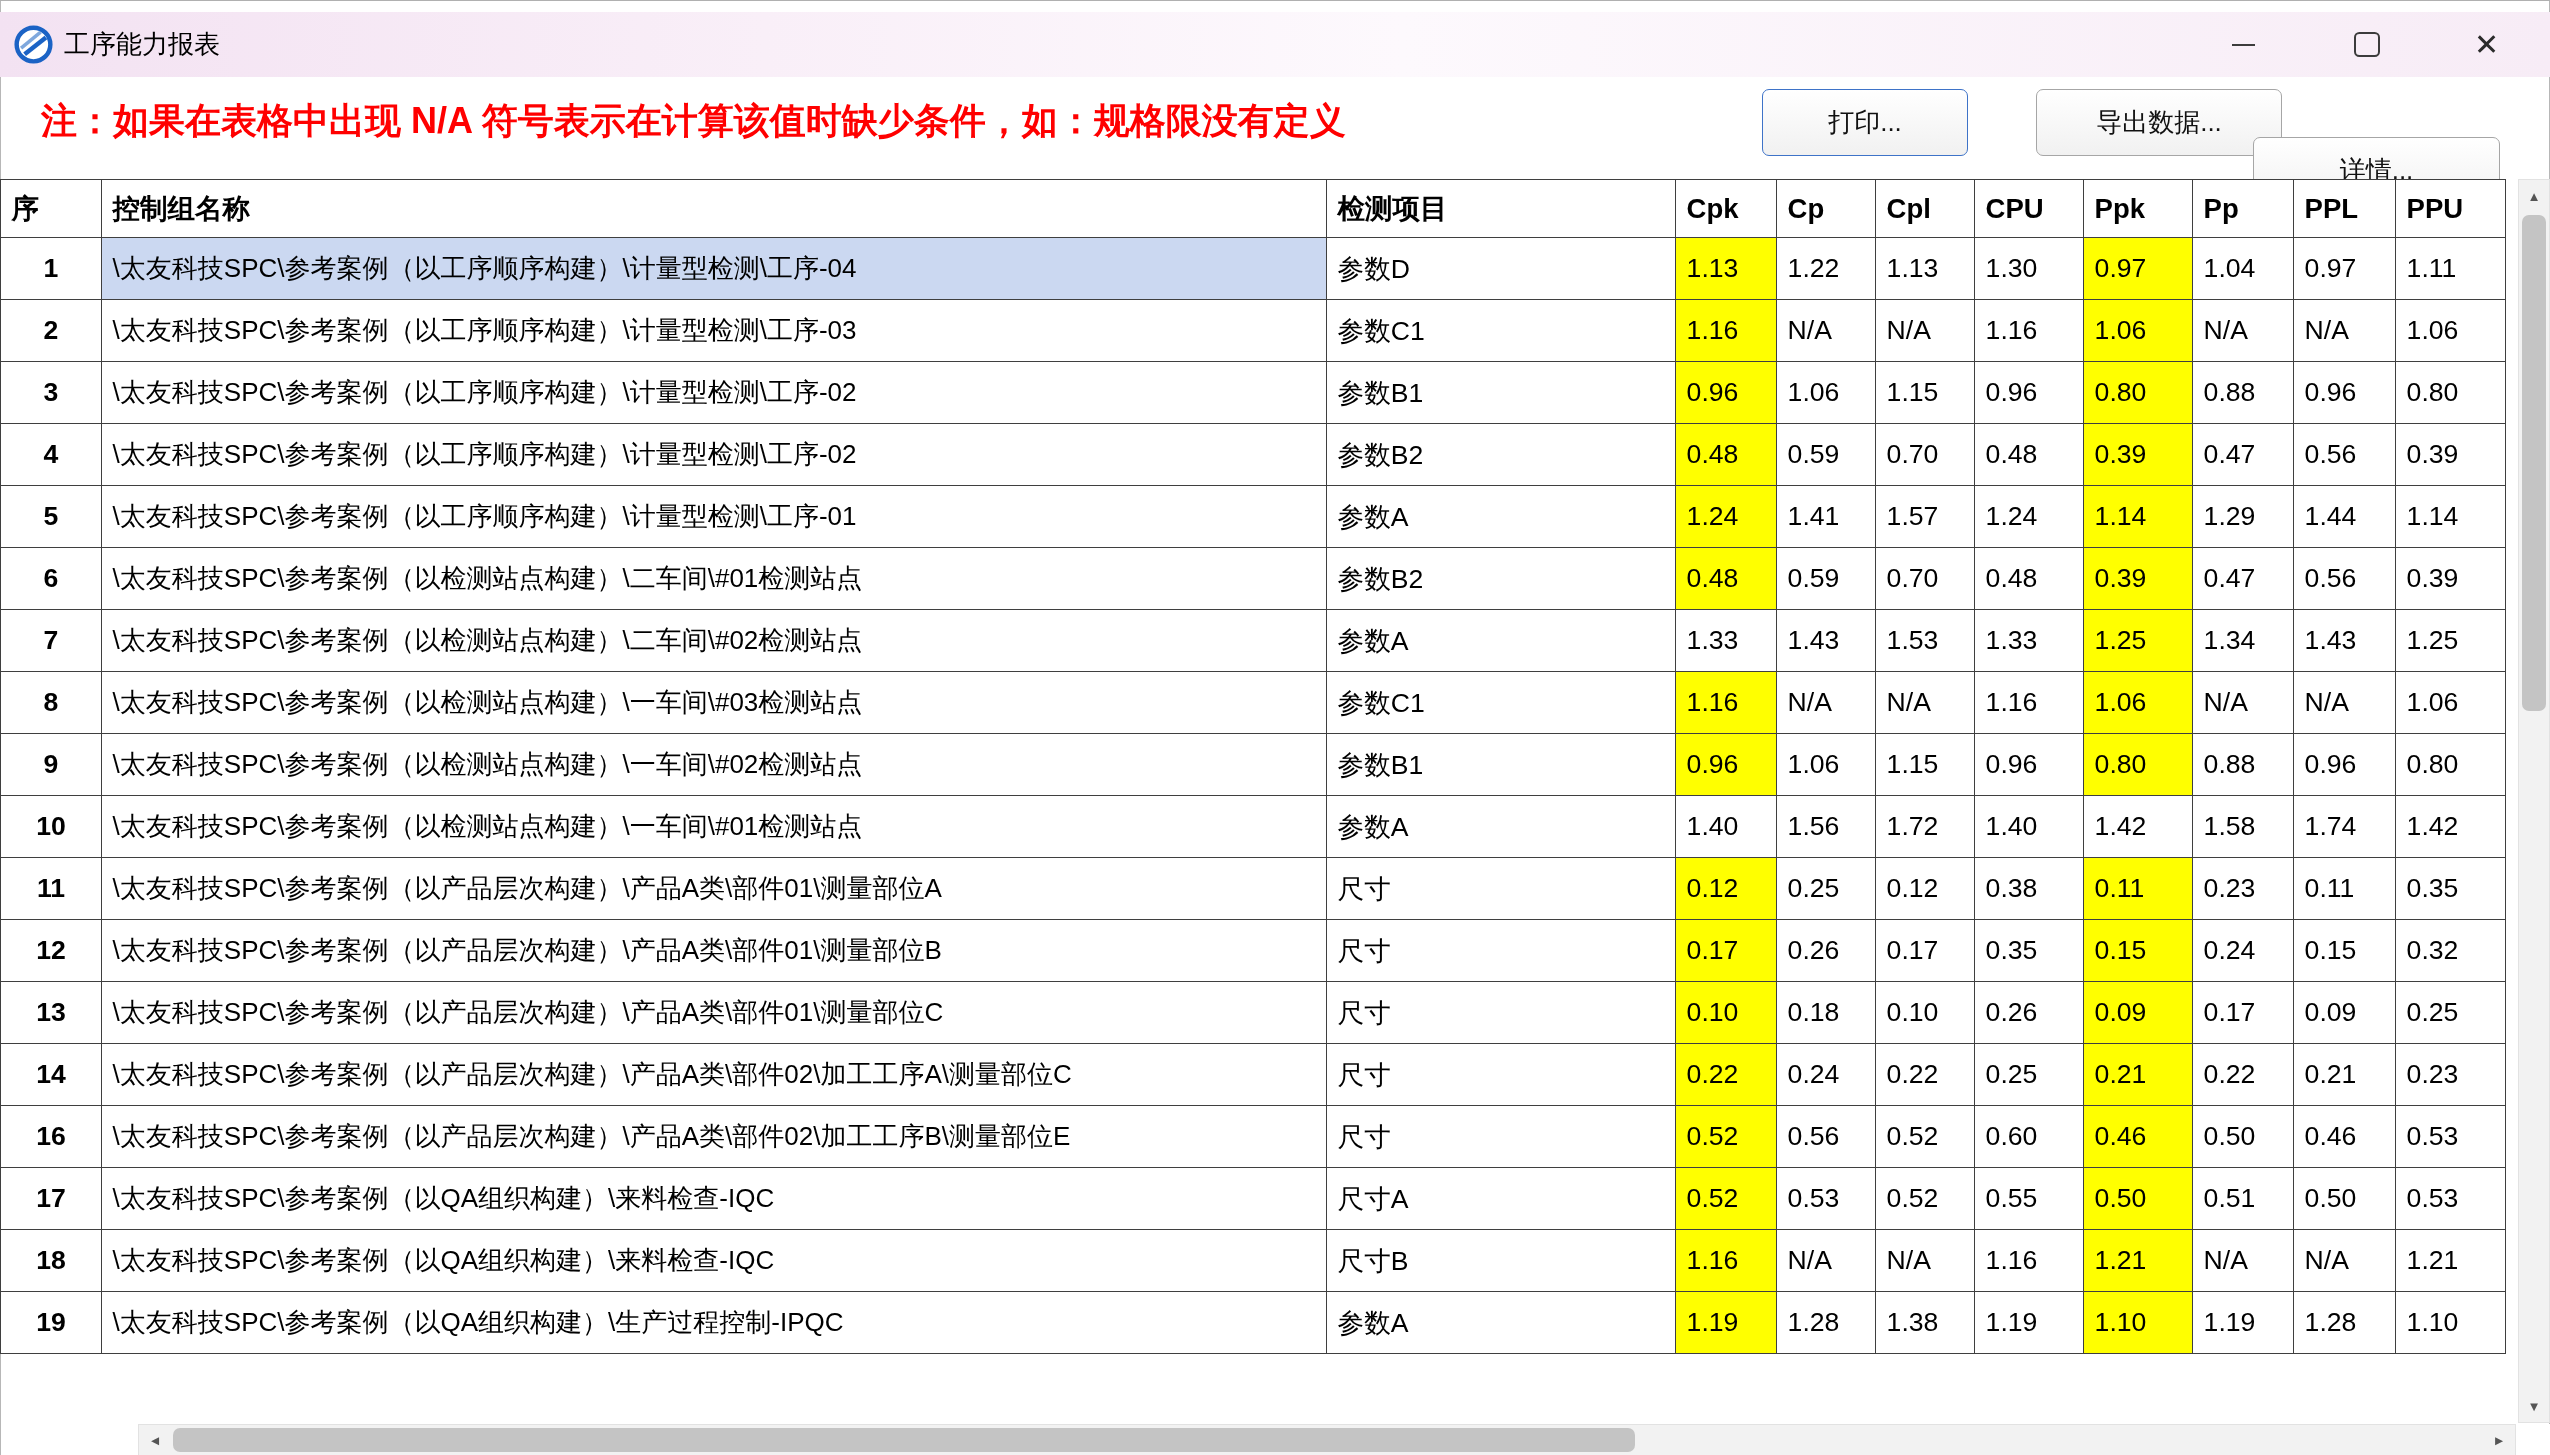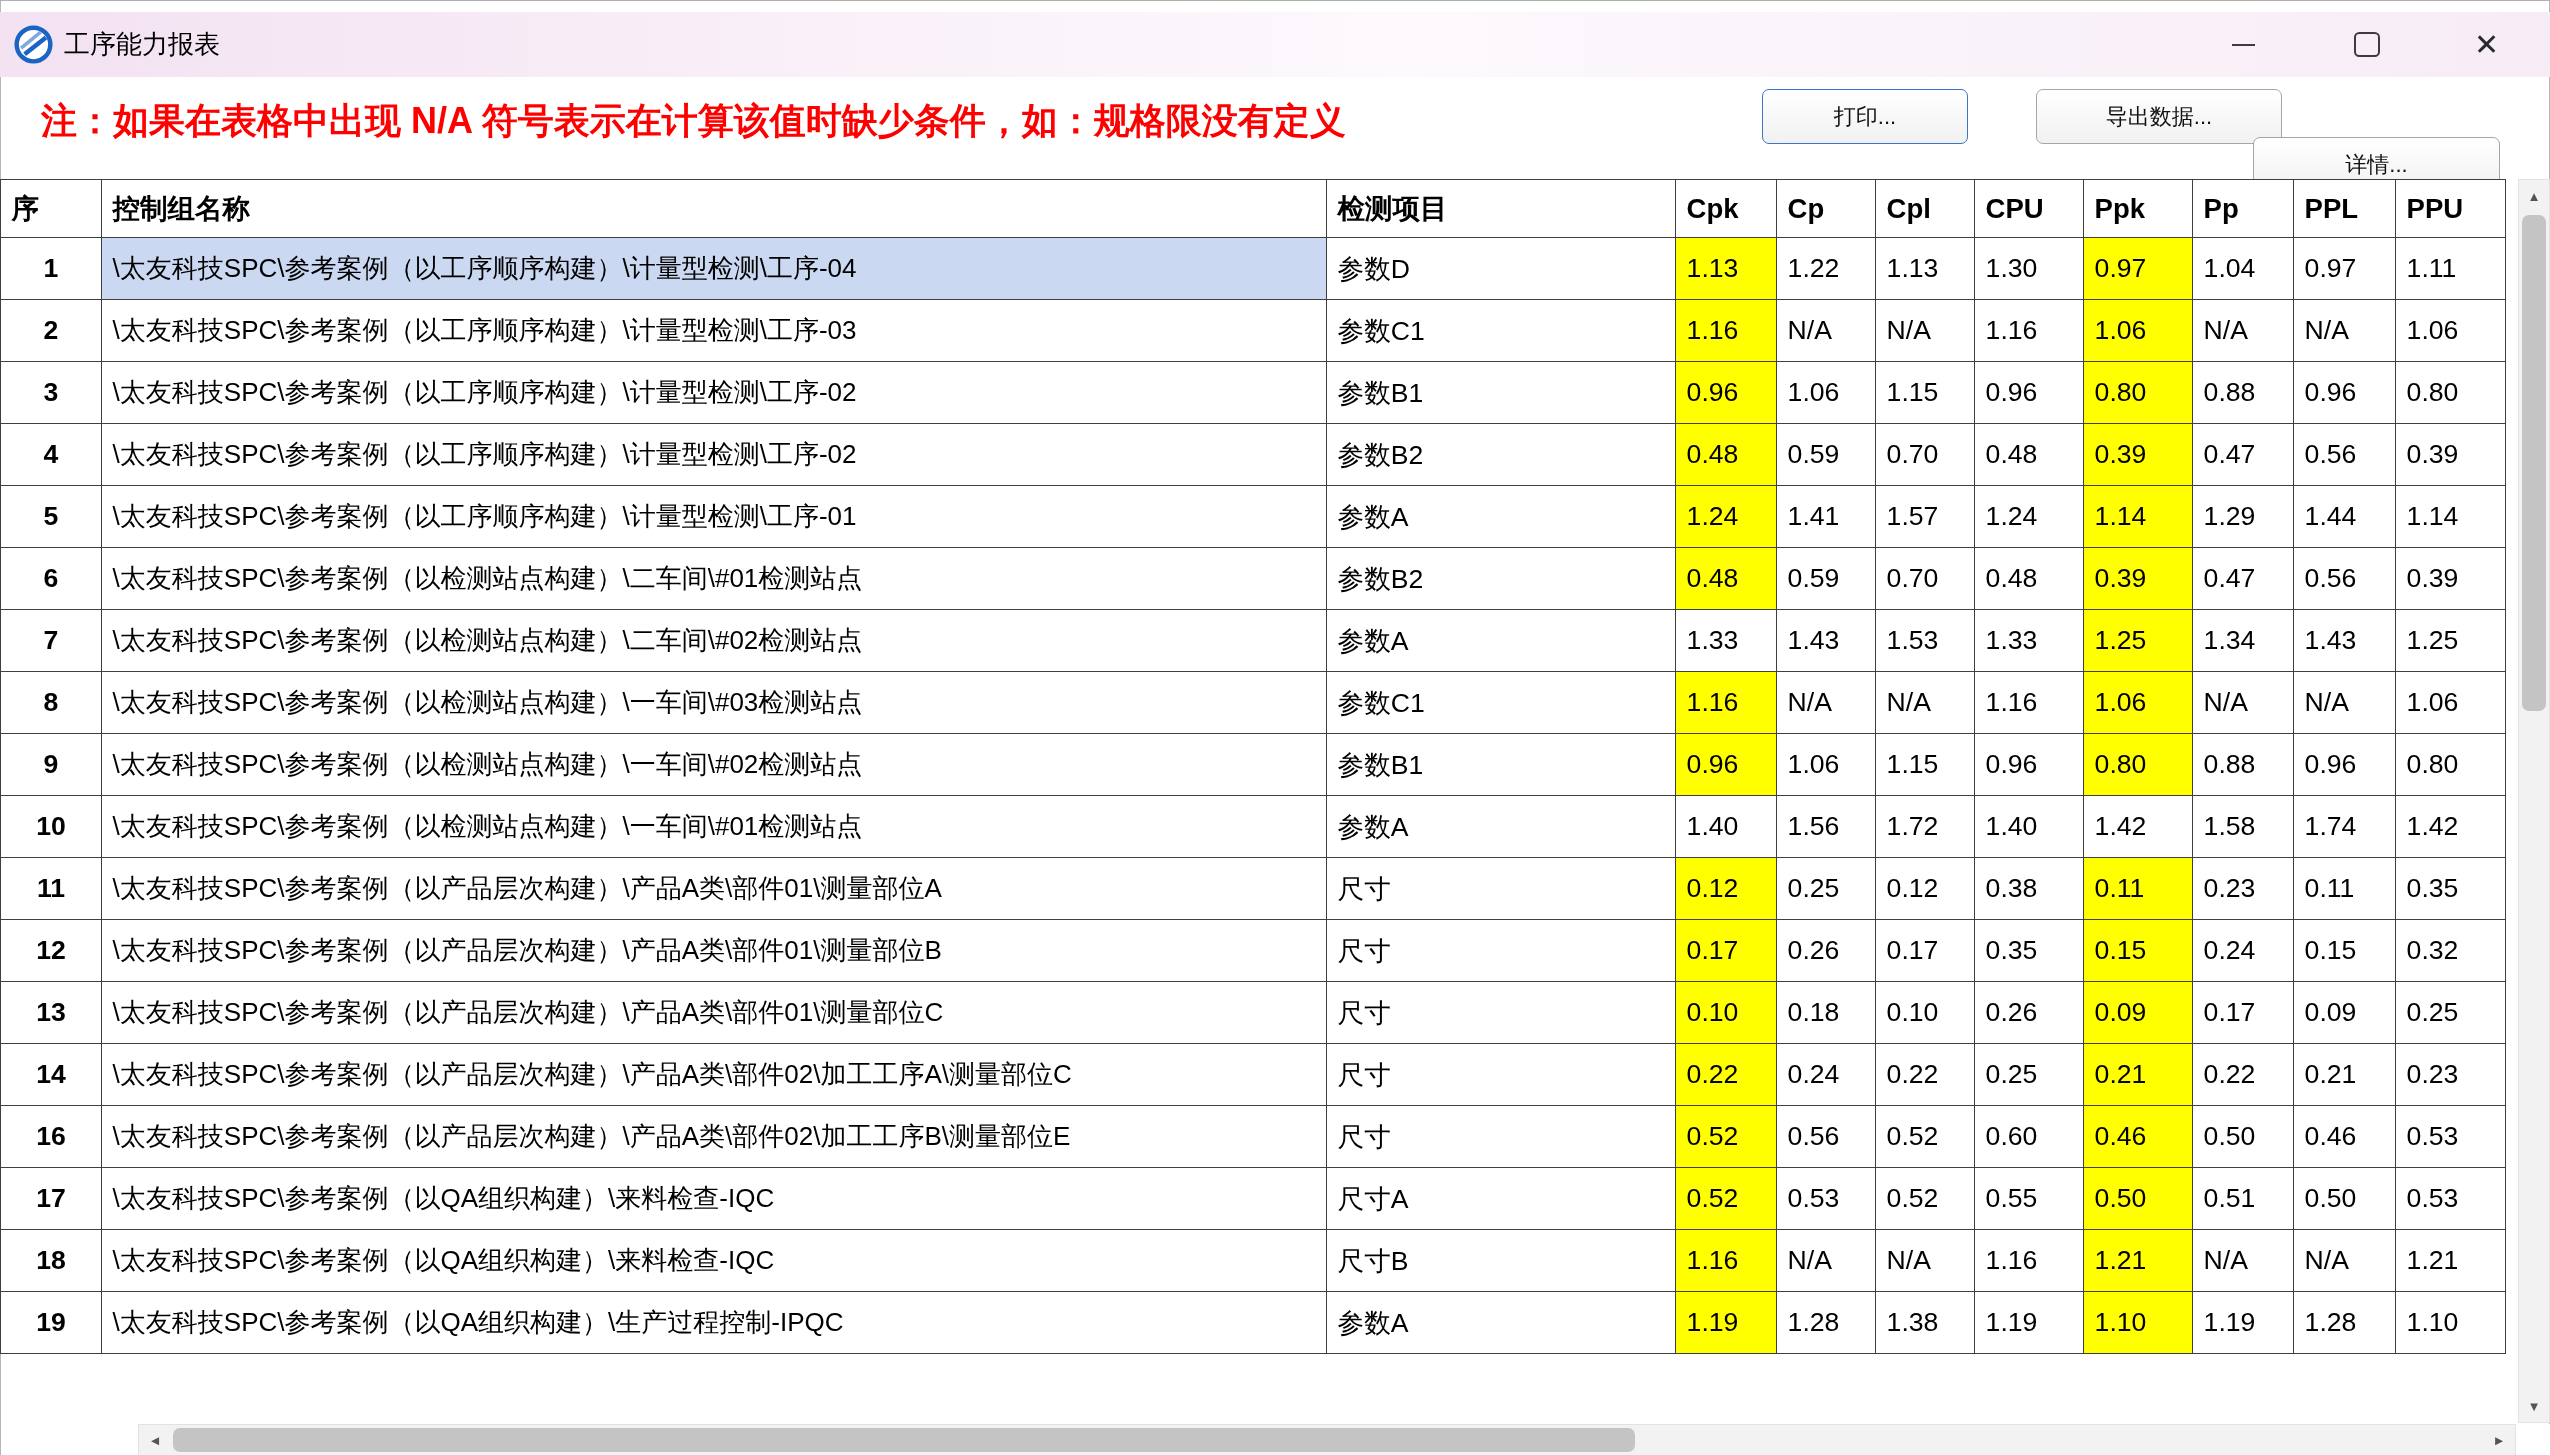--- a/index.html
+++ b/index.html
@@ -18,25 +18,25 @@
   .logo{position:absolute;left:14px;top:13.3px;width:39px;height:39px;}
   .title{position:absolute;left:64px;top:0;line-height:65px;font-size:26px;color:#000;}
   .win-btn{position:absolute;top:0;height:65px;width:89px;display:flex;align-items:center;justify-content:center;cursor:default;}
   #min-btn{left:2199px;} #max-btn{left:2322px;} #close-btn{left:2442px;}
   .min-glyph{display:block;width:23px;height:0;border-top:2.7px solid #3c3c3c;}
   .max-glyph{display:block;width:22px;height:20.4px;border:2.7px solid #3c3c3c;border-radius:5.3px;}
   .close-glyph{font-size:30px;color:#2b2b2b;line-height:1;}
   
   .note{position:absolute;left:41px;top:103px;font-size:36px;line-height:35px;font-weight:bold;color:var(--note,#ff0000);white-space:nowrap;}
   .btn{
-    position:absolute;top:89px;height:55px;box-sizing:border-box;
+    position:absolute;top:89px;height:67px;box-sizing:border-box;
     display:flex;align-items:center;justify-content:center;
     background:linear-gradient(#ffffff,#f1f1f1);
     border:0.9px solid #a6a6a6;border-radius:7px;
-    font-size:22px;color:#111;cursor:default;
+    font-size:26px;color:#111;cursor:default;
   }
   #btn-print{left:1762px;width:206px;border:1.8px solid #3e73c8;}
   #btn-export{left:1988px;width:246px;margin-left:48px;}
   #btn-details{left:2253px;width:247px;margin-top:48px;}
   
   .table-wrap{position:absolute;left:0;top:179px;width:2508px;height:1244px;overflow:hidden;}
   table{border-collapse:collapse;table-layout:fixed;width:2505px;}
   th,td{border:1.8px solid #3f3f3f;box-sizing:border-box;overflow:hidden;white-space:nowrap;background:#fff;}
   th{height:58px;font-size:27.5px;font-weight:bold;text-align:left;padding:0 3.5px 0 10.6px;color:#000;}
   td{height:62px;font-size:26.6px;padding:0 3.5px 0 10.6px;color:#000;}

